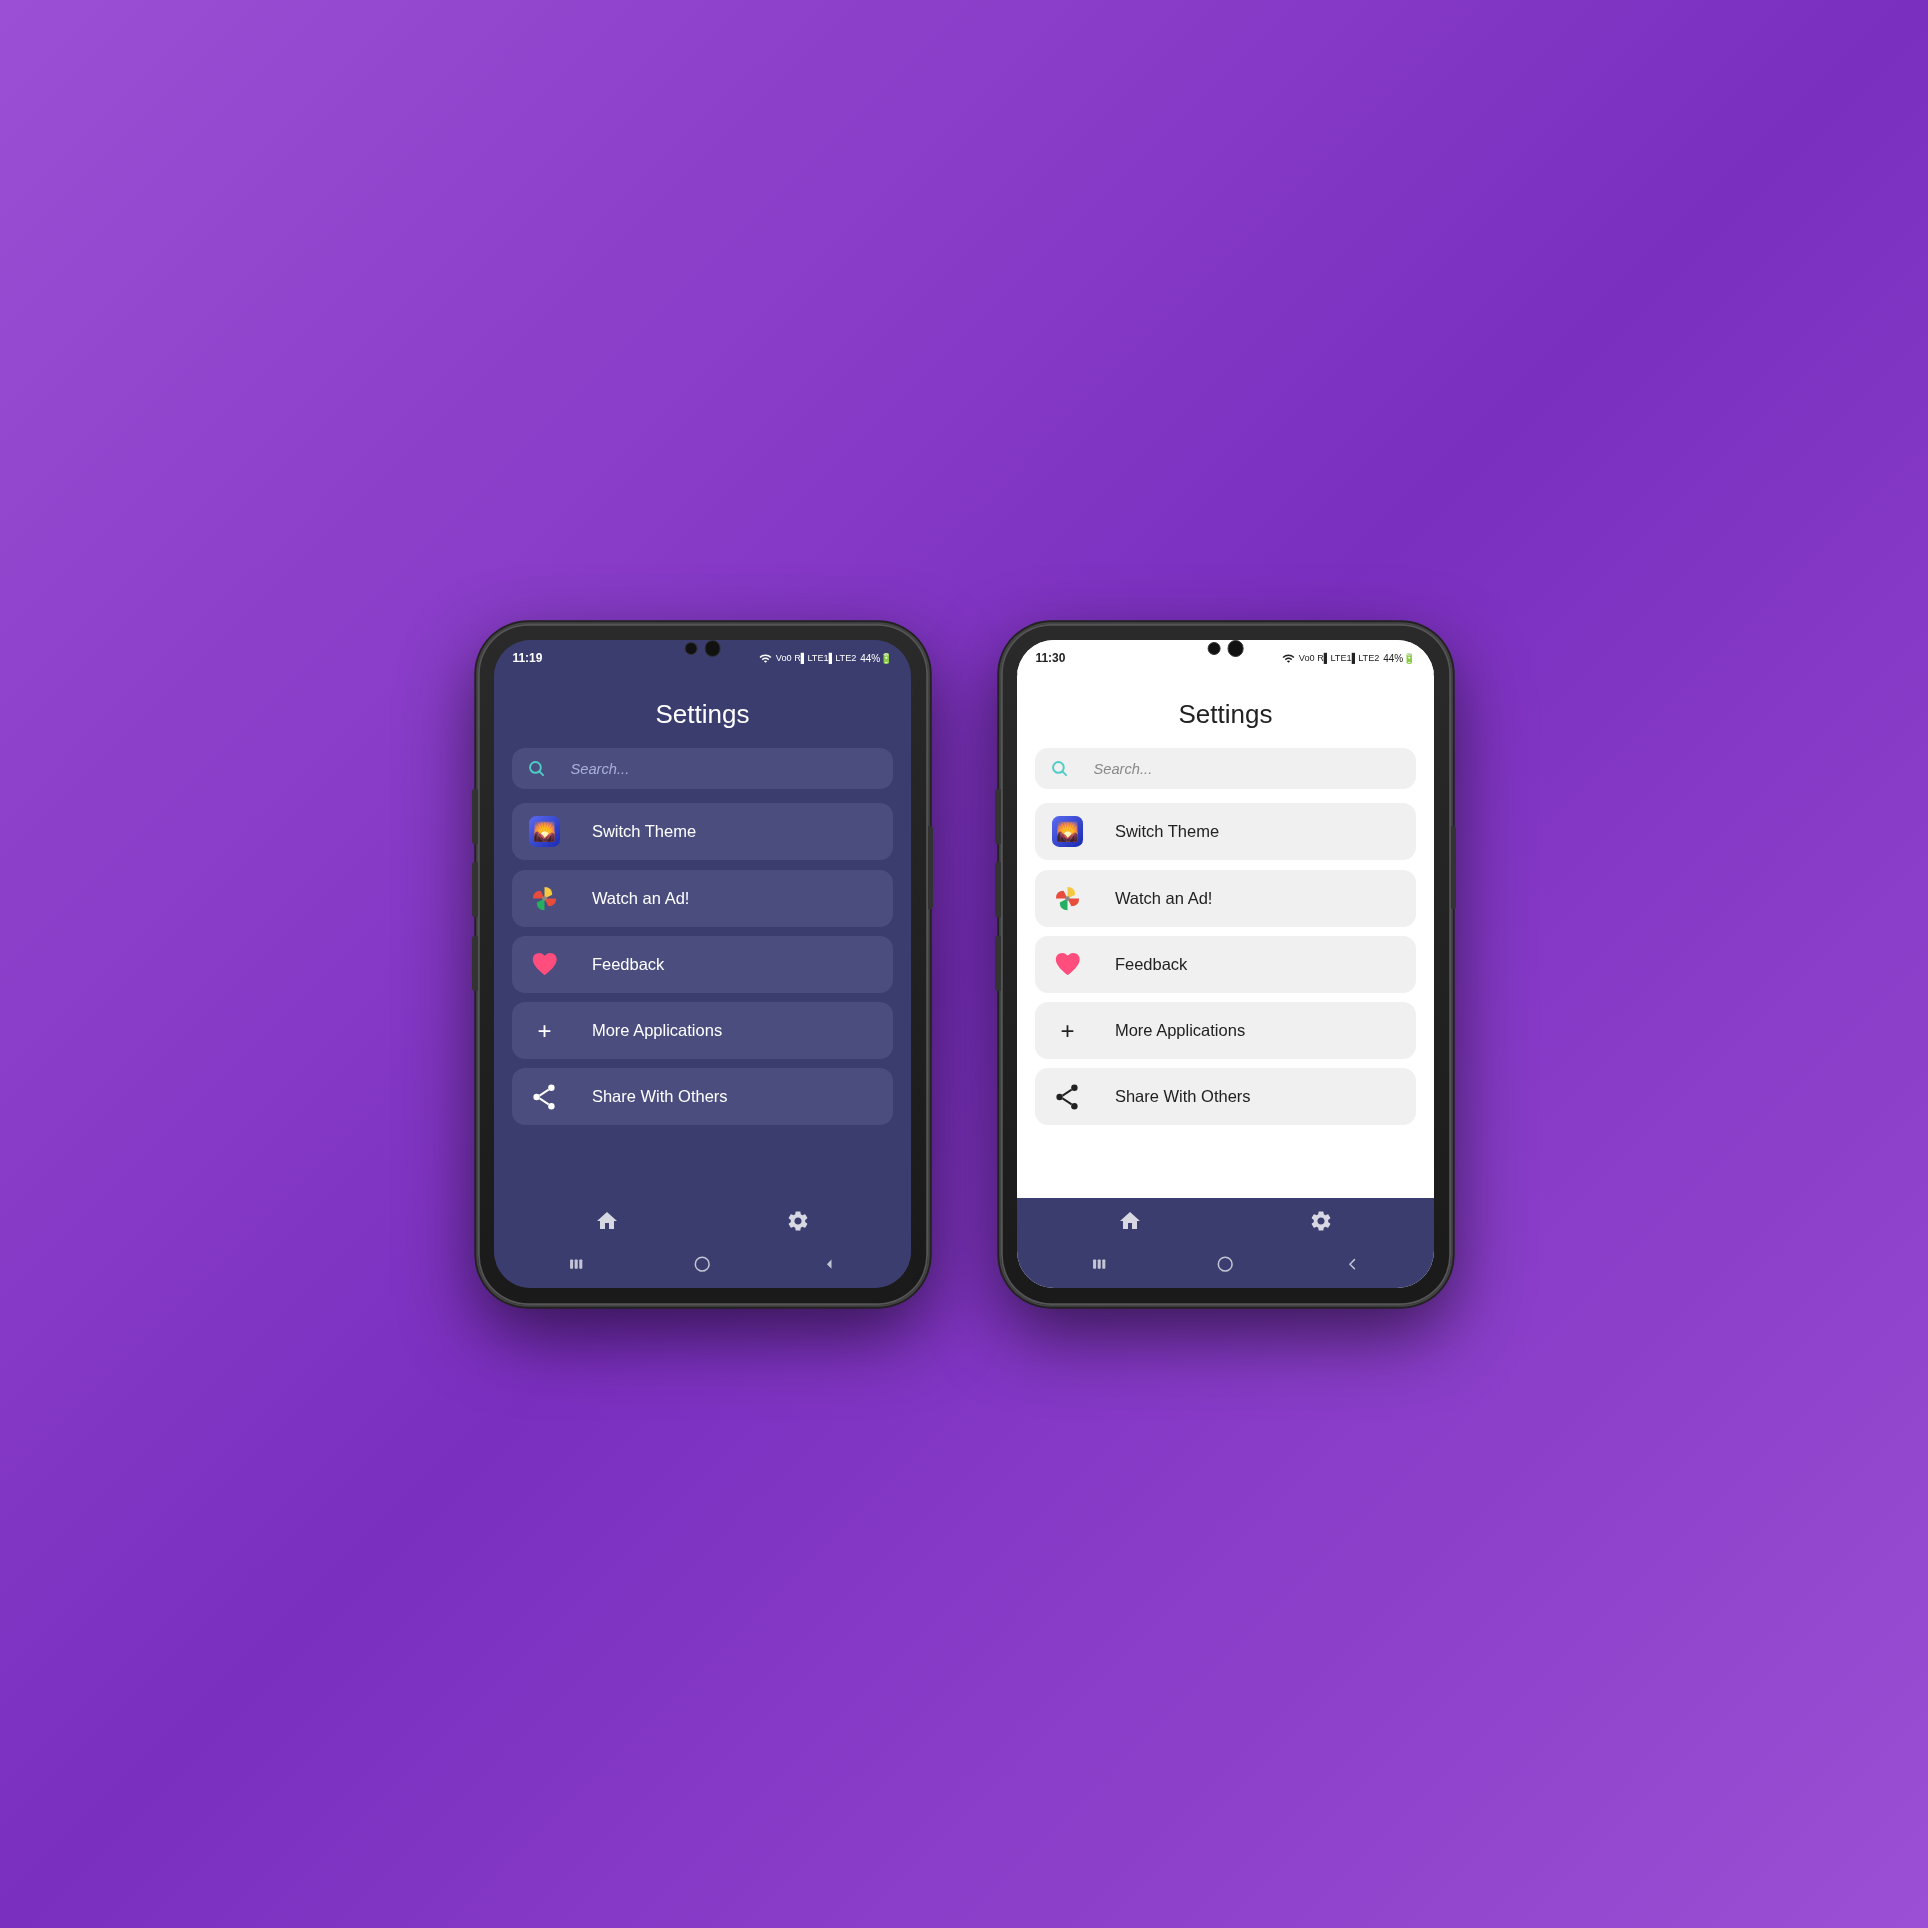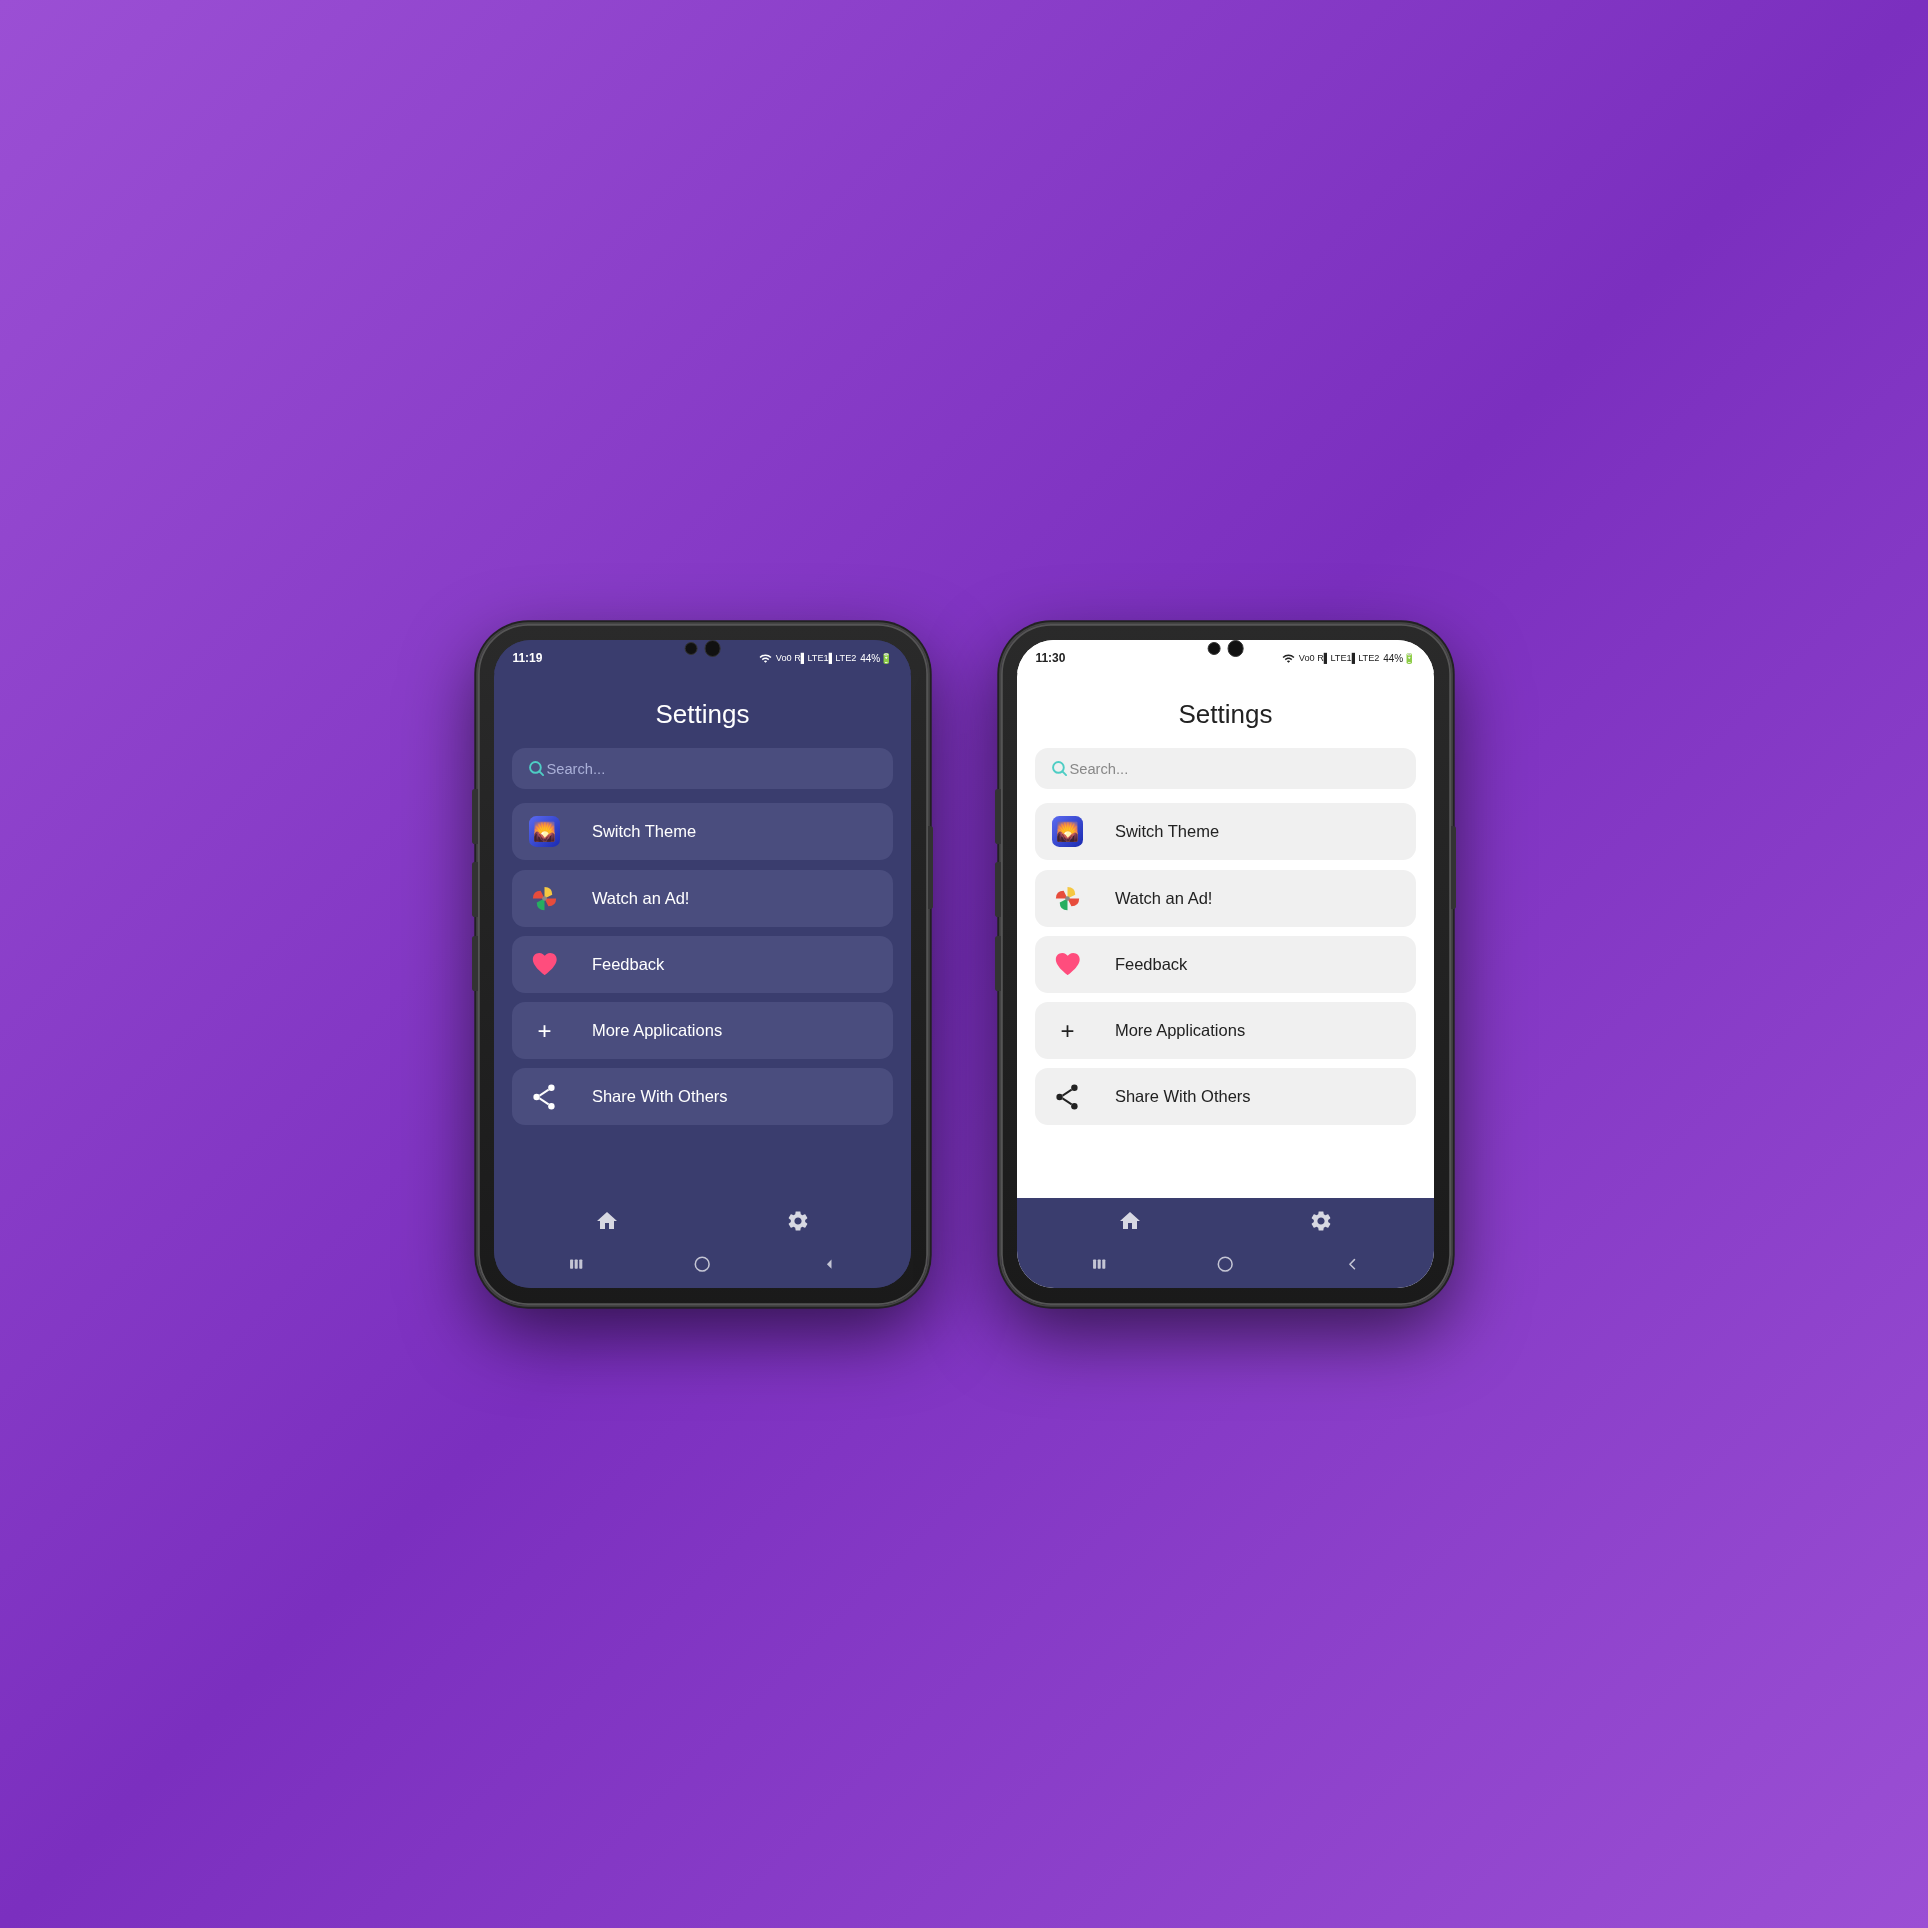--- a/index.html
+++ b/index.html
@@ -146,21 +146,22 @@
     }
     .dark .page-title { color: #ffffff; }
     .light .page-title { color: #222; }
 
     .search-bar {
       margin: 0 18.4px 14.7px;
       border-radius: 13px;
       display: flex;
       align-items: center;
       padding: 11px 14.7px;
-      gap: 1px;
+      gap: 25px;
+      font-style: italic;
     }
     .dark .search-bar { background: #4a4d7e; }
     .light .search-bar { background: #f0f0f0; }
 
     .search-icon-svg {
       width: 18.4px;
       height: 18.4px;
       flex-shrink: 0;
     }
 

